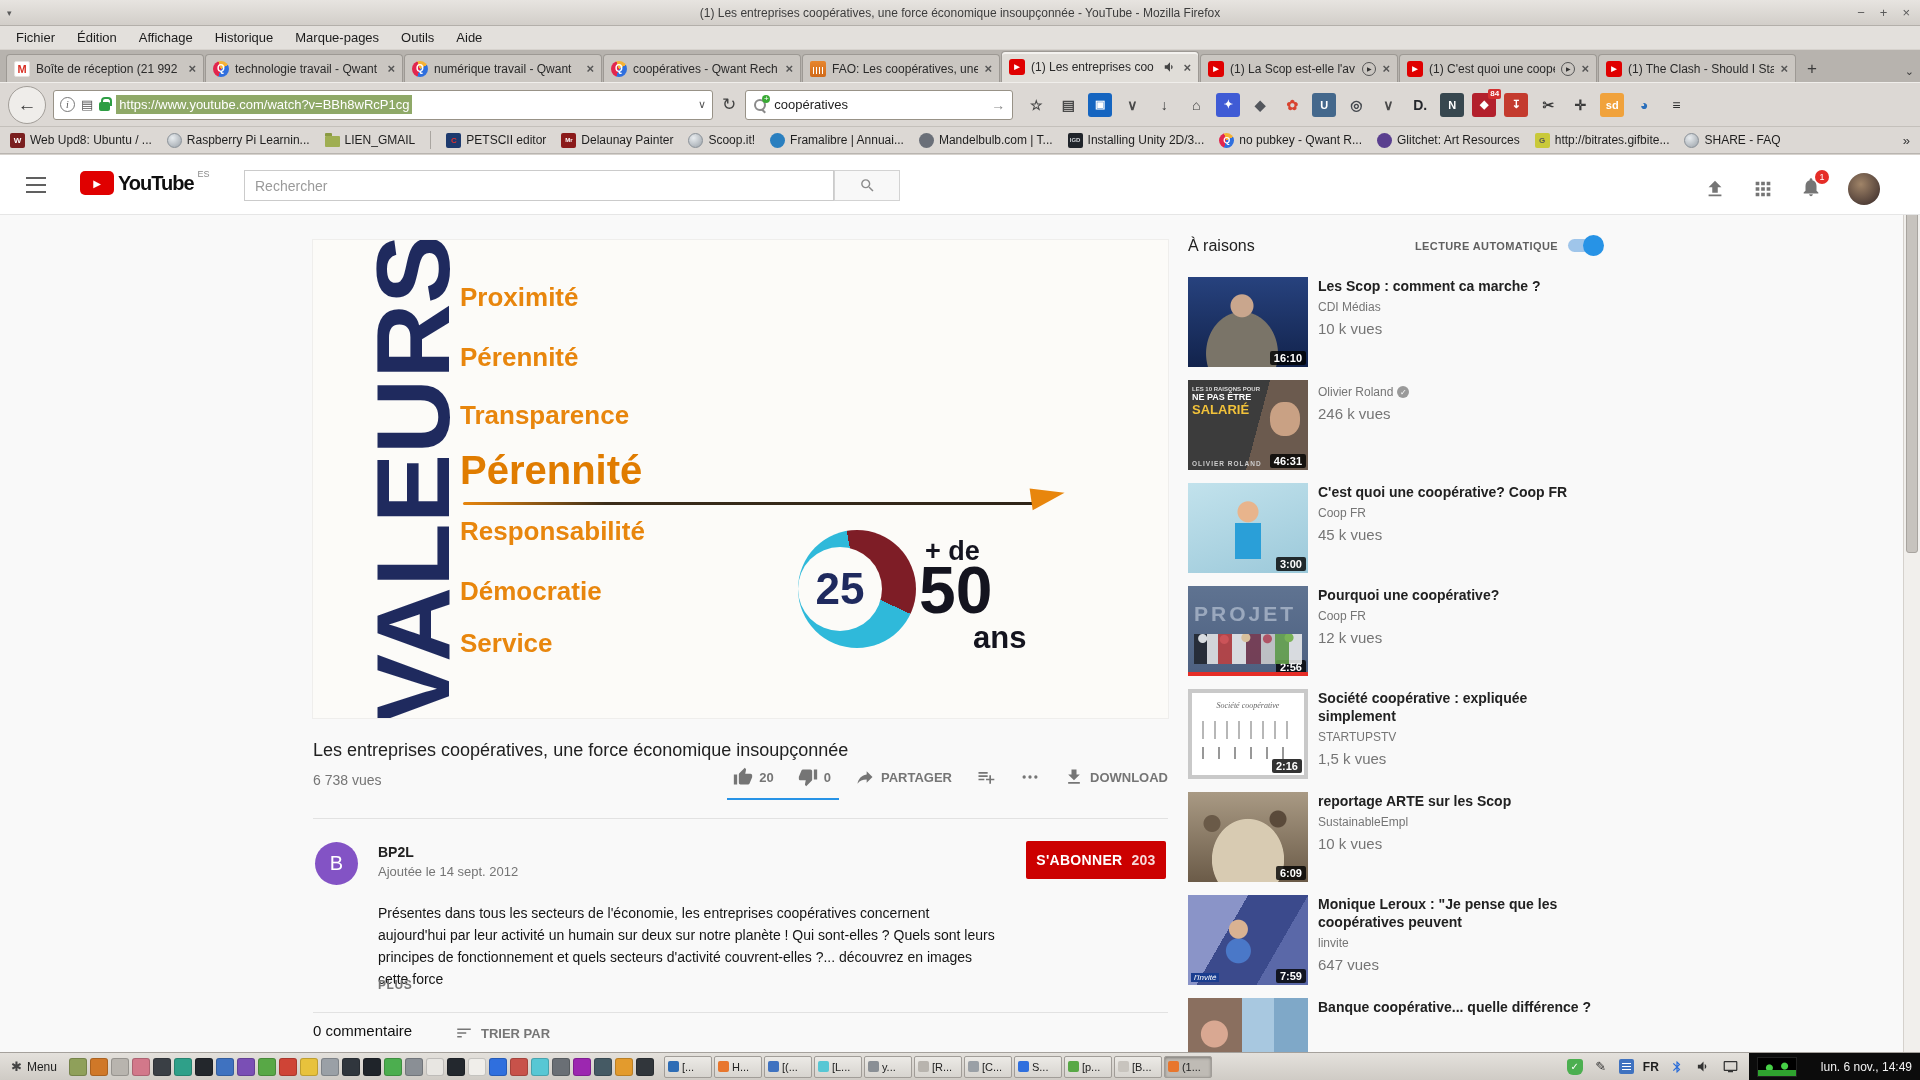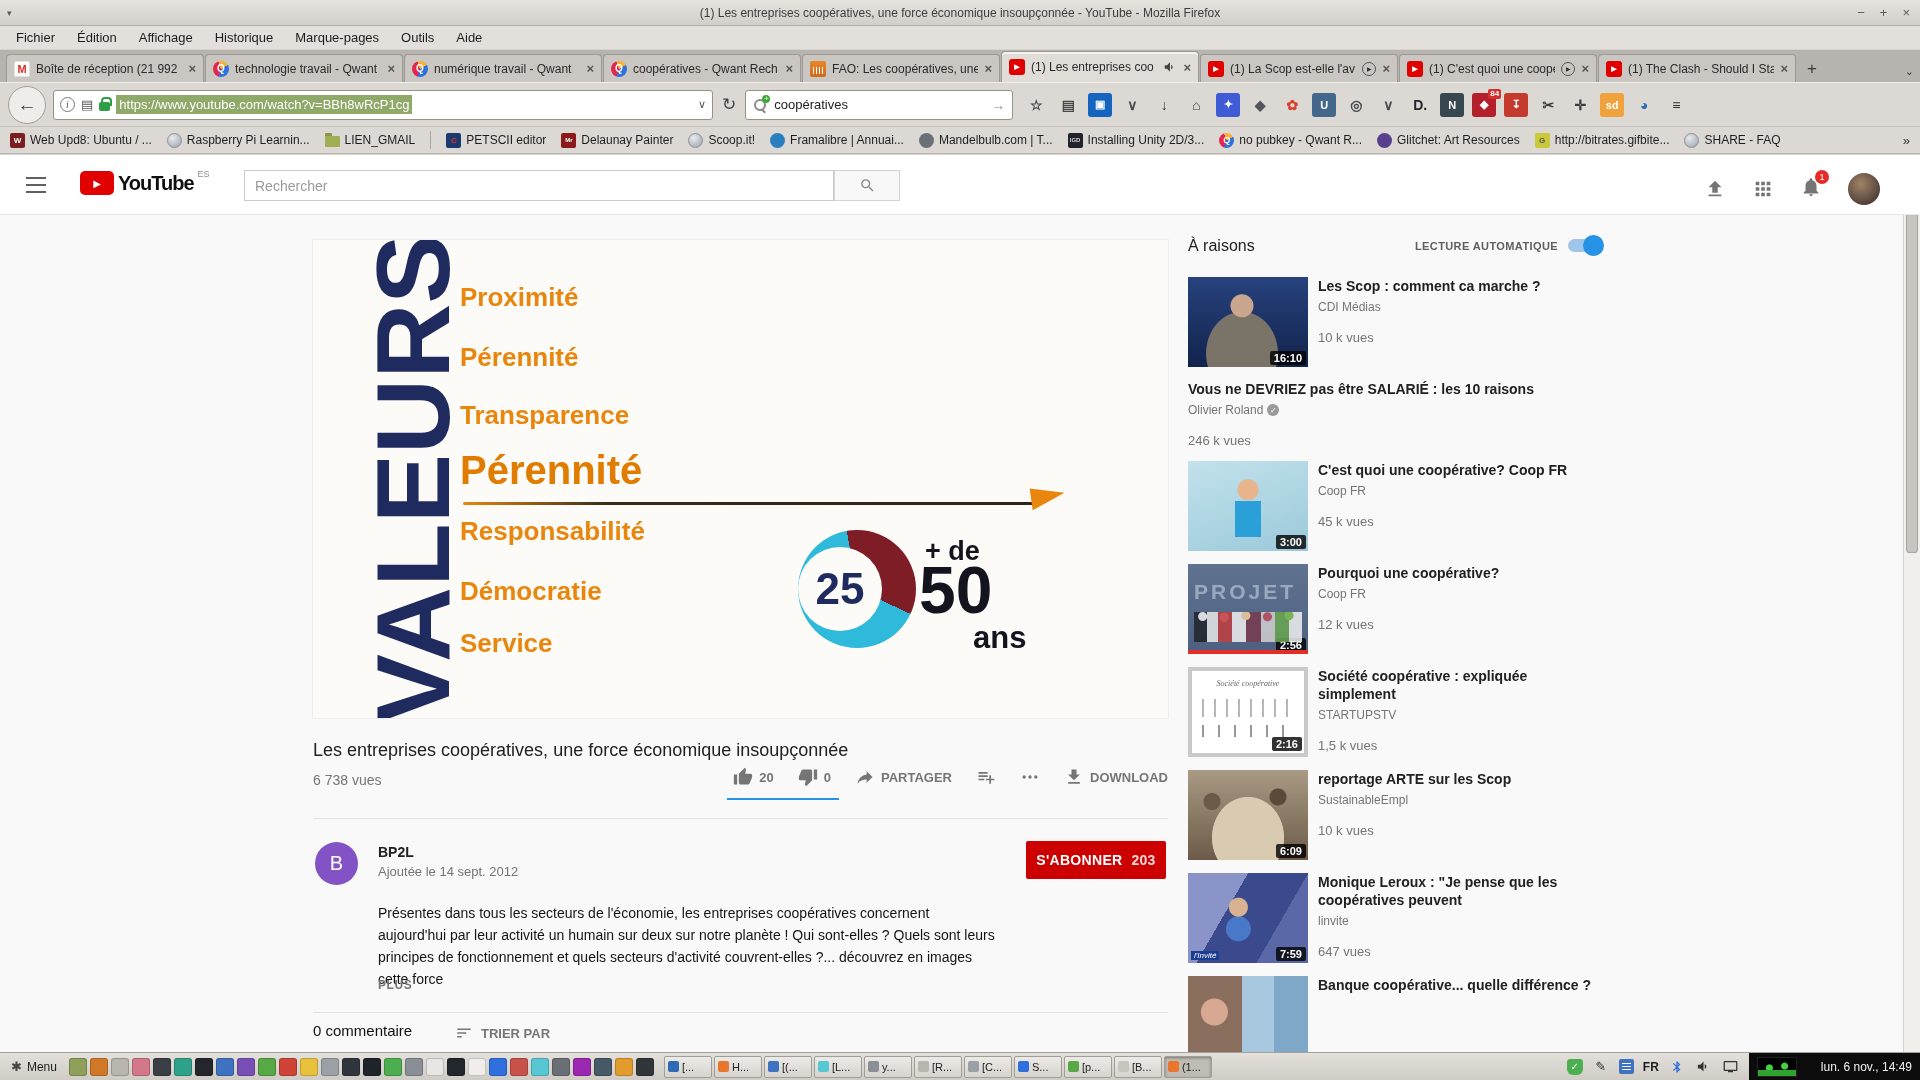--- a/index.html
+++ b/index.html
@@ -180,21 +180,21 @@
   .toggle::after{content:'';position:absolute;right:-2px;top:-4px;width:21px;height:21px;
     border-radius:50%;background:#2793e6;}
   .sb-item{display:flex;gap:10px;margin-bottom:13px;}
   .sb-thumb{width:120px;height:90px;flex:none;position:relative;overflow:hidden;background:#888;}
   .sb-dur{position:absolute;right:2px;bottom:2px;background:rgba(0,0,0,.8);color:#fff;
     font-size:11px;font-weight:bold;padding:1px 4px;border-radius:2px;}
   .sb-watched{position:absolute;left:0;right:0;bottom:0;height:4px;background:#e52d27;}
   .sb-info{flex:1;min-width:0;}
   .sb-t{font-size:14px;font-weight:bold;color:#212121;line-height:18px;max-height:36px;overflow:hidden;}
   .sb-c{font-size:12px;color:#757575;margin-top:5px;display:flex;align-items:center;gap:4px;}
-  .sb-v{font-size:13px;color:#757575;margin-top:16px;}
+  .sb-v{font-size:15px;color:#757575;margin-top:6px;}
   .verified{width:12px;height:12px;border-radius:50%;background:#9a9a9a;color:#fff;font-size:8px;
     display:inline-flex;align-items:center;justify-content:center;}
   .tline{display:block;position:relative;z-index:2;}
   .th-scop-interview{background:
     radial-gradient(circle at 45% 32%,#c9a68d 0 11px,transparent 12px),
     radial-gradient(ellipse at 45% 85%,#7a7468 0 38%,transparent 39%),
     linear-gradient(180deg,#27427e,#12234c);}
   .th-salarie{background:linear-gradient(105deg,#3c3c3c 0 57%,#6b5a4e 57%),
     radial-gradient(circle at 75% 45%,#c9a184 0 16px,transparent 17px);
     background-blend-mode:normal;padding:6px 4px;}
@@ -598,22 +598,28 @@
             <div class="sb-thumb th-scop-interview">
               <span class="sb-dur">16:10</span>
             </div>
             <div class="sb-info">
               <div class="sb-t">Les Scop : comment ca marche ?</div>
               <div class="sb-c">CDI Médias</div>
               <div class="sb-v">10 k vues</div>
             </div>
           </div>
           <div class="sb-item">
+            <div class="sb-thumb th-salarie">
+              <span class="tline">LES 10 RAISONS POUR</span>
+              <span class="tline">NE PAS ÊTRE</span>
+              <span class="tline">SALARIÉ</span>
+              <span class="tline">OLIVIER ROLAND</span>
+              <span class="sb-dur">46:31</span>
+            </div>
             <div class="sb-info">
-              <div class="sb-t">Vous ne DEVRIEZ pas être SALARIÉ : les 10 raisons</div>
               <div class="sb-c">Olivier Roland<span class="verified">✓</span></div>
               <div class="sb-v">246 k vues</div>
             </div>
           </div>
           <div class="sb-item">
             <div class="sb-thumb th-coop-cartoon">
               <span class="sb-dur">3:00</span>
             </div>
             <div class="sb-info">
               <div class="sb-t">C'est quoi une coopérative? Coop FR</div>

